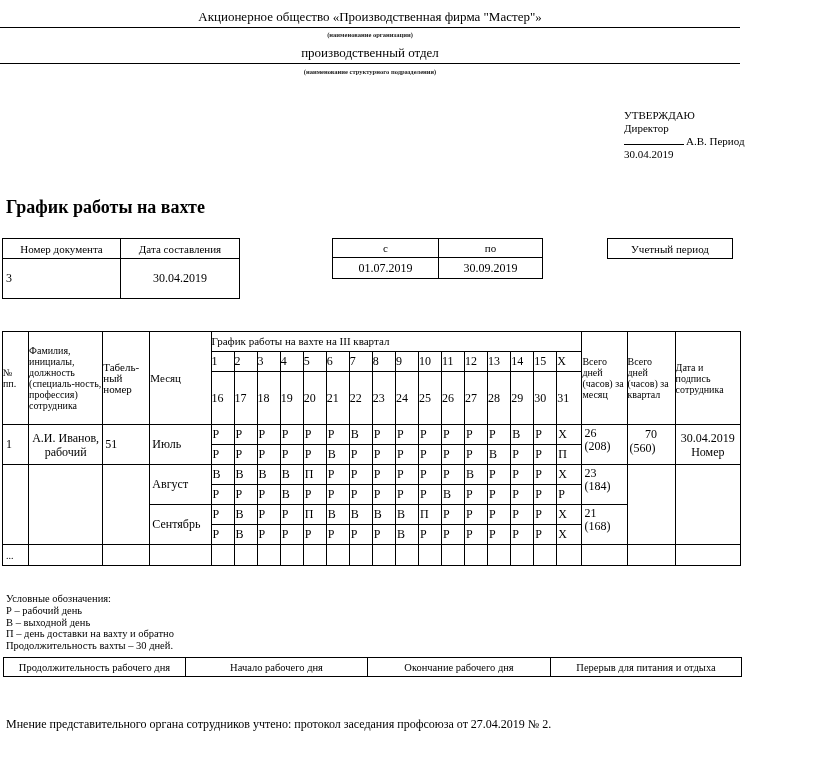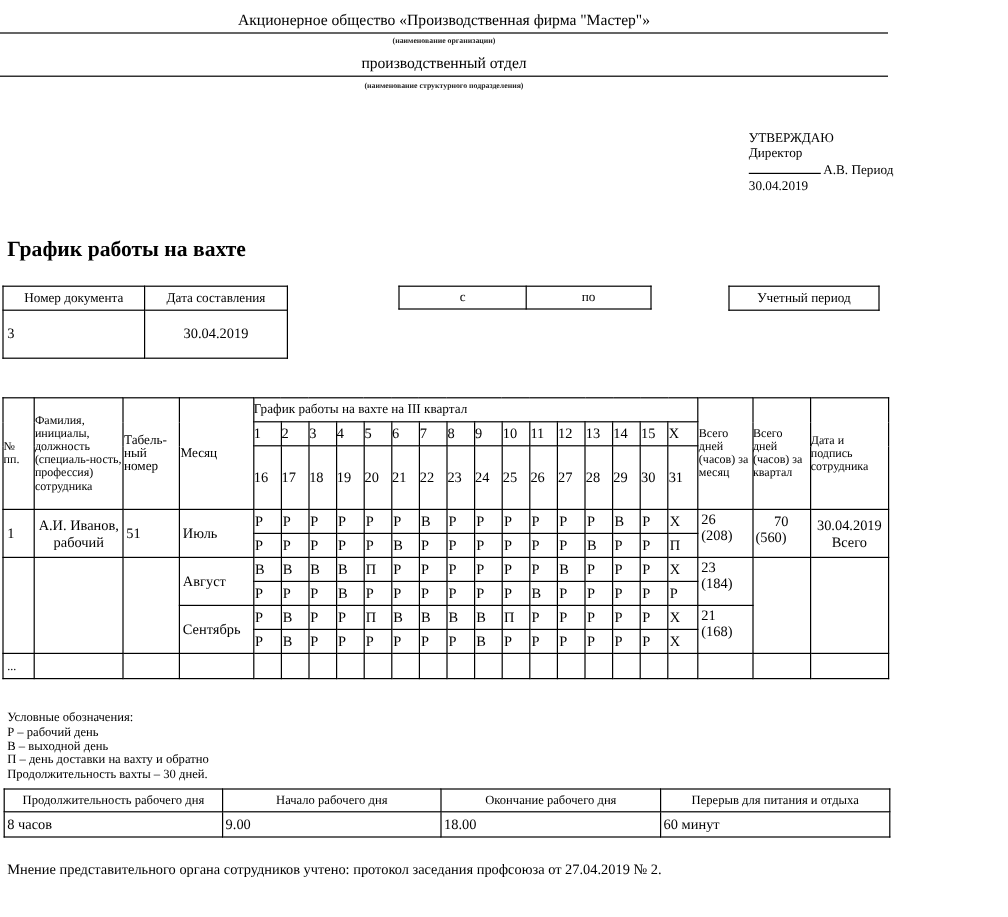--- a/index.html
+++ b/index.html
@@ -57,20 +57,24 @@
     <td style="font-size:12px;">30.04.2019</td>
   </tr>
 </tbody>
   </table>
 
 <table class="meta" style="left:332px; top:238px; width:211px;">
   <tbody>
   <tr style="height:19px;">
     <td style="width:105px;">с</td>
     <td>по</td>
+  </tr>
+  <tr style="height:21px;">
+    <td style="font-size:12px;">01.07.2019</td>
+    <td style="font-size:12px;">30.09.2019</td>
   </tr>
 </tbody>
   </table>
 
 <table class="meta" style="left:607px; top:238px; width:126px;border-radius:22px;">
   <tbody>
       <tr style="height:20px;">
         <td>Учетный период</td>
       </tr>
 </tbody>
@@ -175,21 +179,21 @@
         <td class="info" rowspan="2" style="vertical-align:top;padding-left:2px;padding-top:2px;line-height:13px;">
           <div>26</div>
           <div>(208)</div>
         </td>
         <td class="info" rowspan="2" style="vertical-align:top;padding-top:2px;line-height:14px;">
           <div style="text-align:center;">70</div>
           <div style="padding-left:2px;">(560)</div>
         </td>
         <td class="info" rowspan="2" style="text-align:center;line-height:14px;">
           <div>30.04.2019</div>
-          <div>Всего</div>
+          <div>Номер</div>
         </td>
       </tr>
       <tr>
         <td class="c">Р</td>
         <td class="c">Р</td>
         <td class="c">Р</td>
         <td class="c">Р</td>
         <td class="c">Р</td>
         <td class="c">В</td>
         <td class="c">Р</td>
@@ -333,22 +337,16 @@
       <col style="width:183px">
       <col style="width:191px">
   </colgroup>
   <tbody>
       <tr>
     <th>Продолжительность рабочего дня</th>
     <th>Начало рабочего дня</th>
     <th>Окончание рабочего дня</th>
     <th>Перерыв для питания и отдыха</th>
   </tr>
-  <tr>
-    <td>8 часов</td>
-    <td>9.00</td>
-    <td>18.00</td>
-    <td>60 минут</td>
-  </tr>
 </tbody>
   </table>
 
 <div class="abs note">Мнение представительного органа сотрудников учтено: протокол заседания профсоюза от 27.04.2019 № 2.</div>
 
 </body></html>

